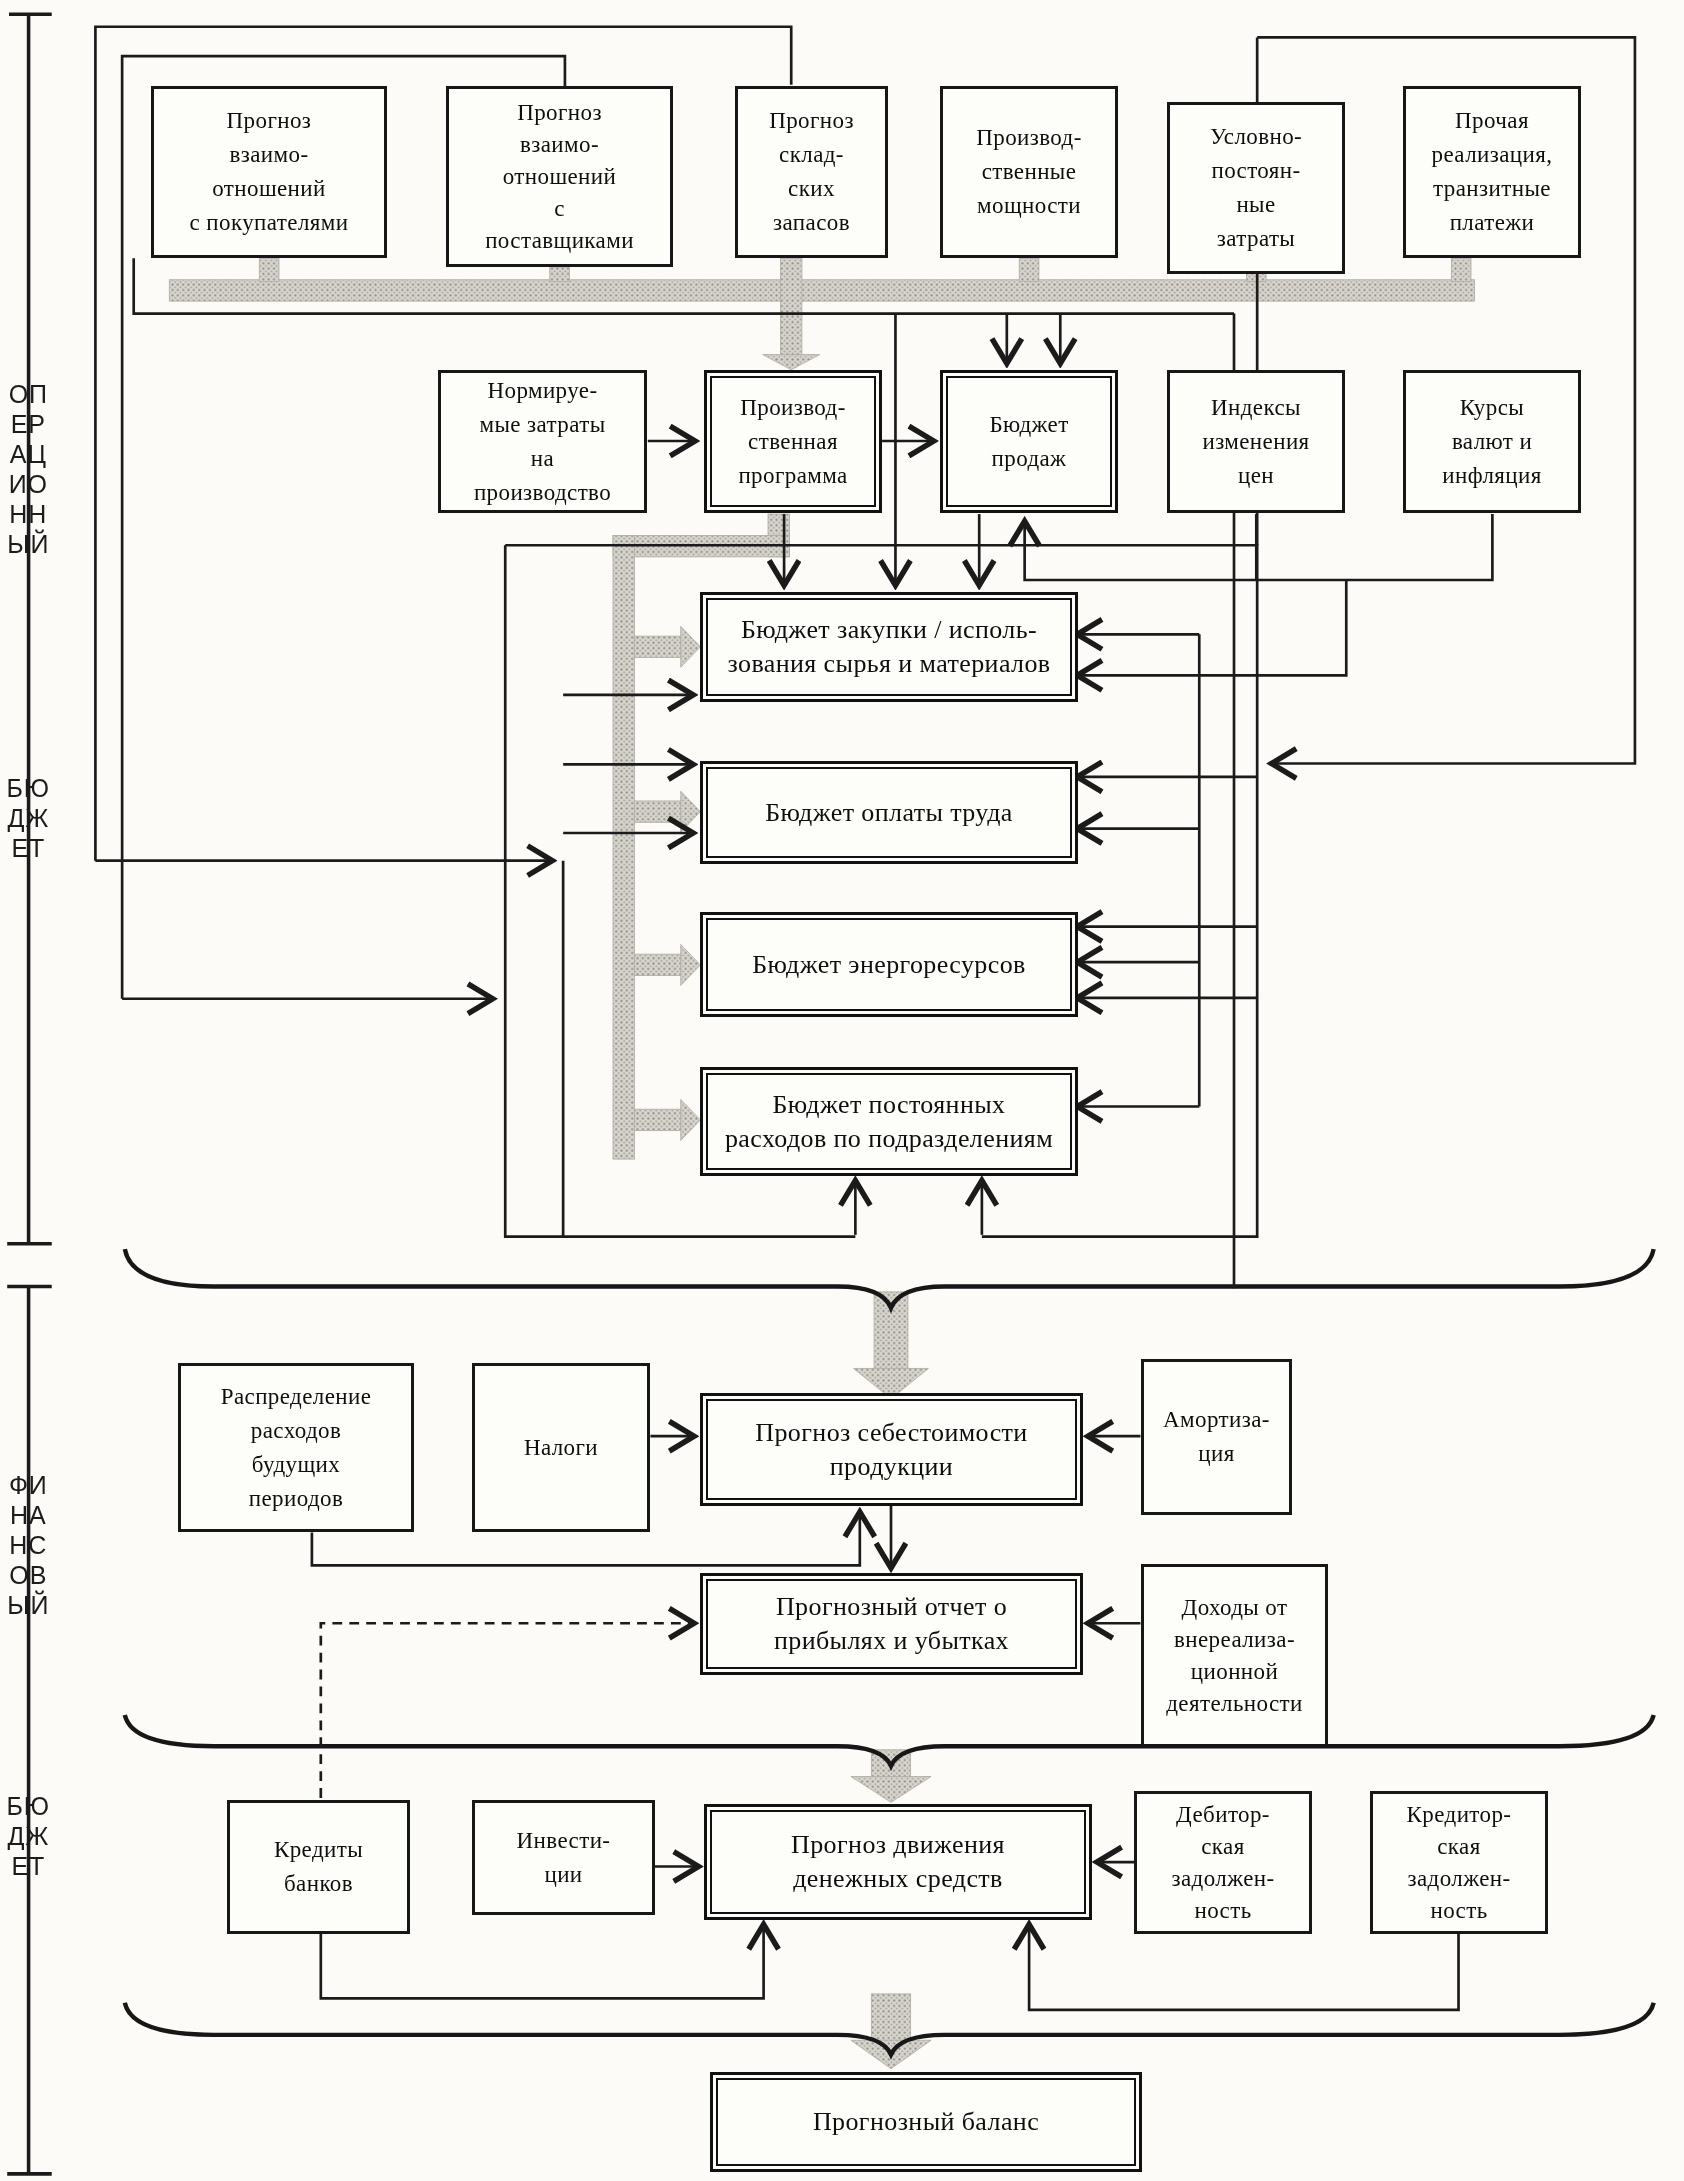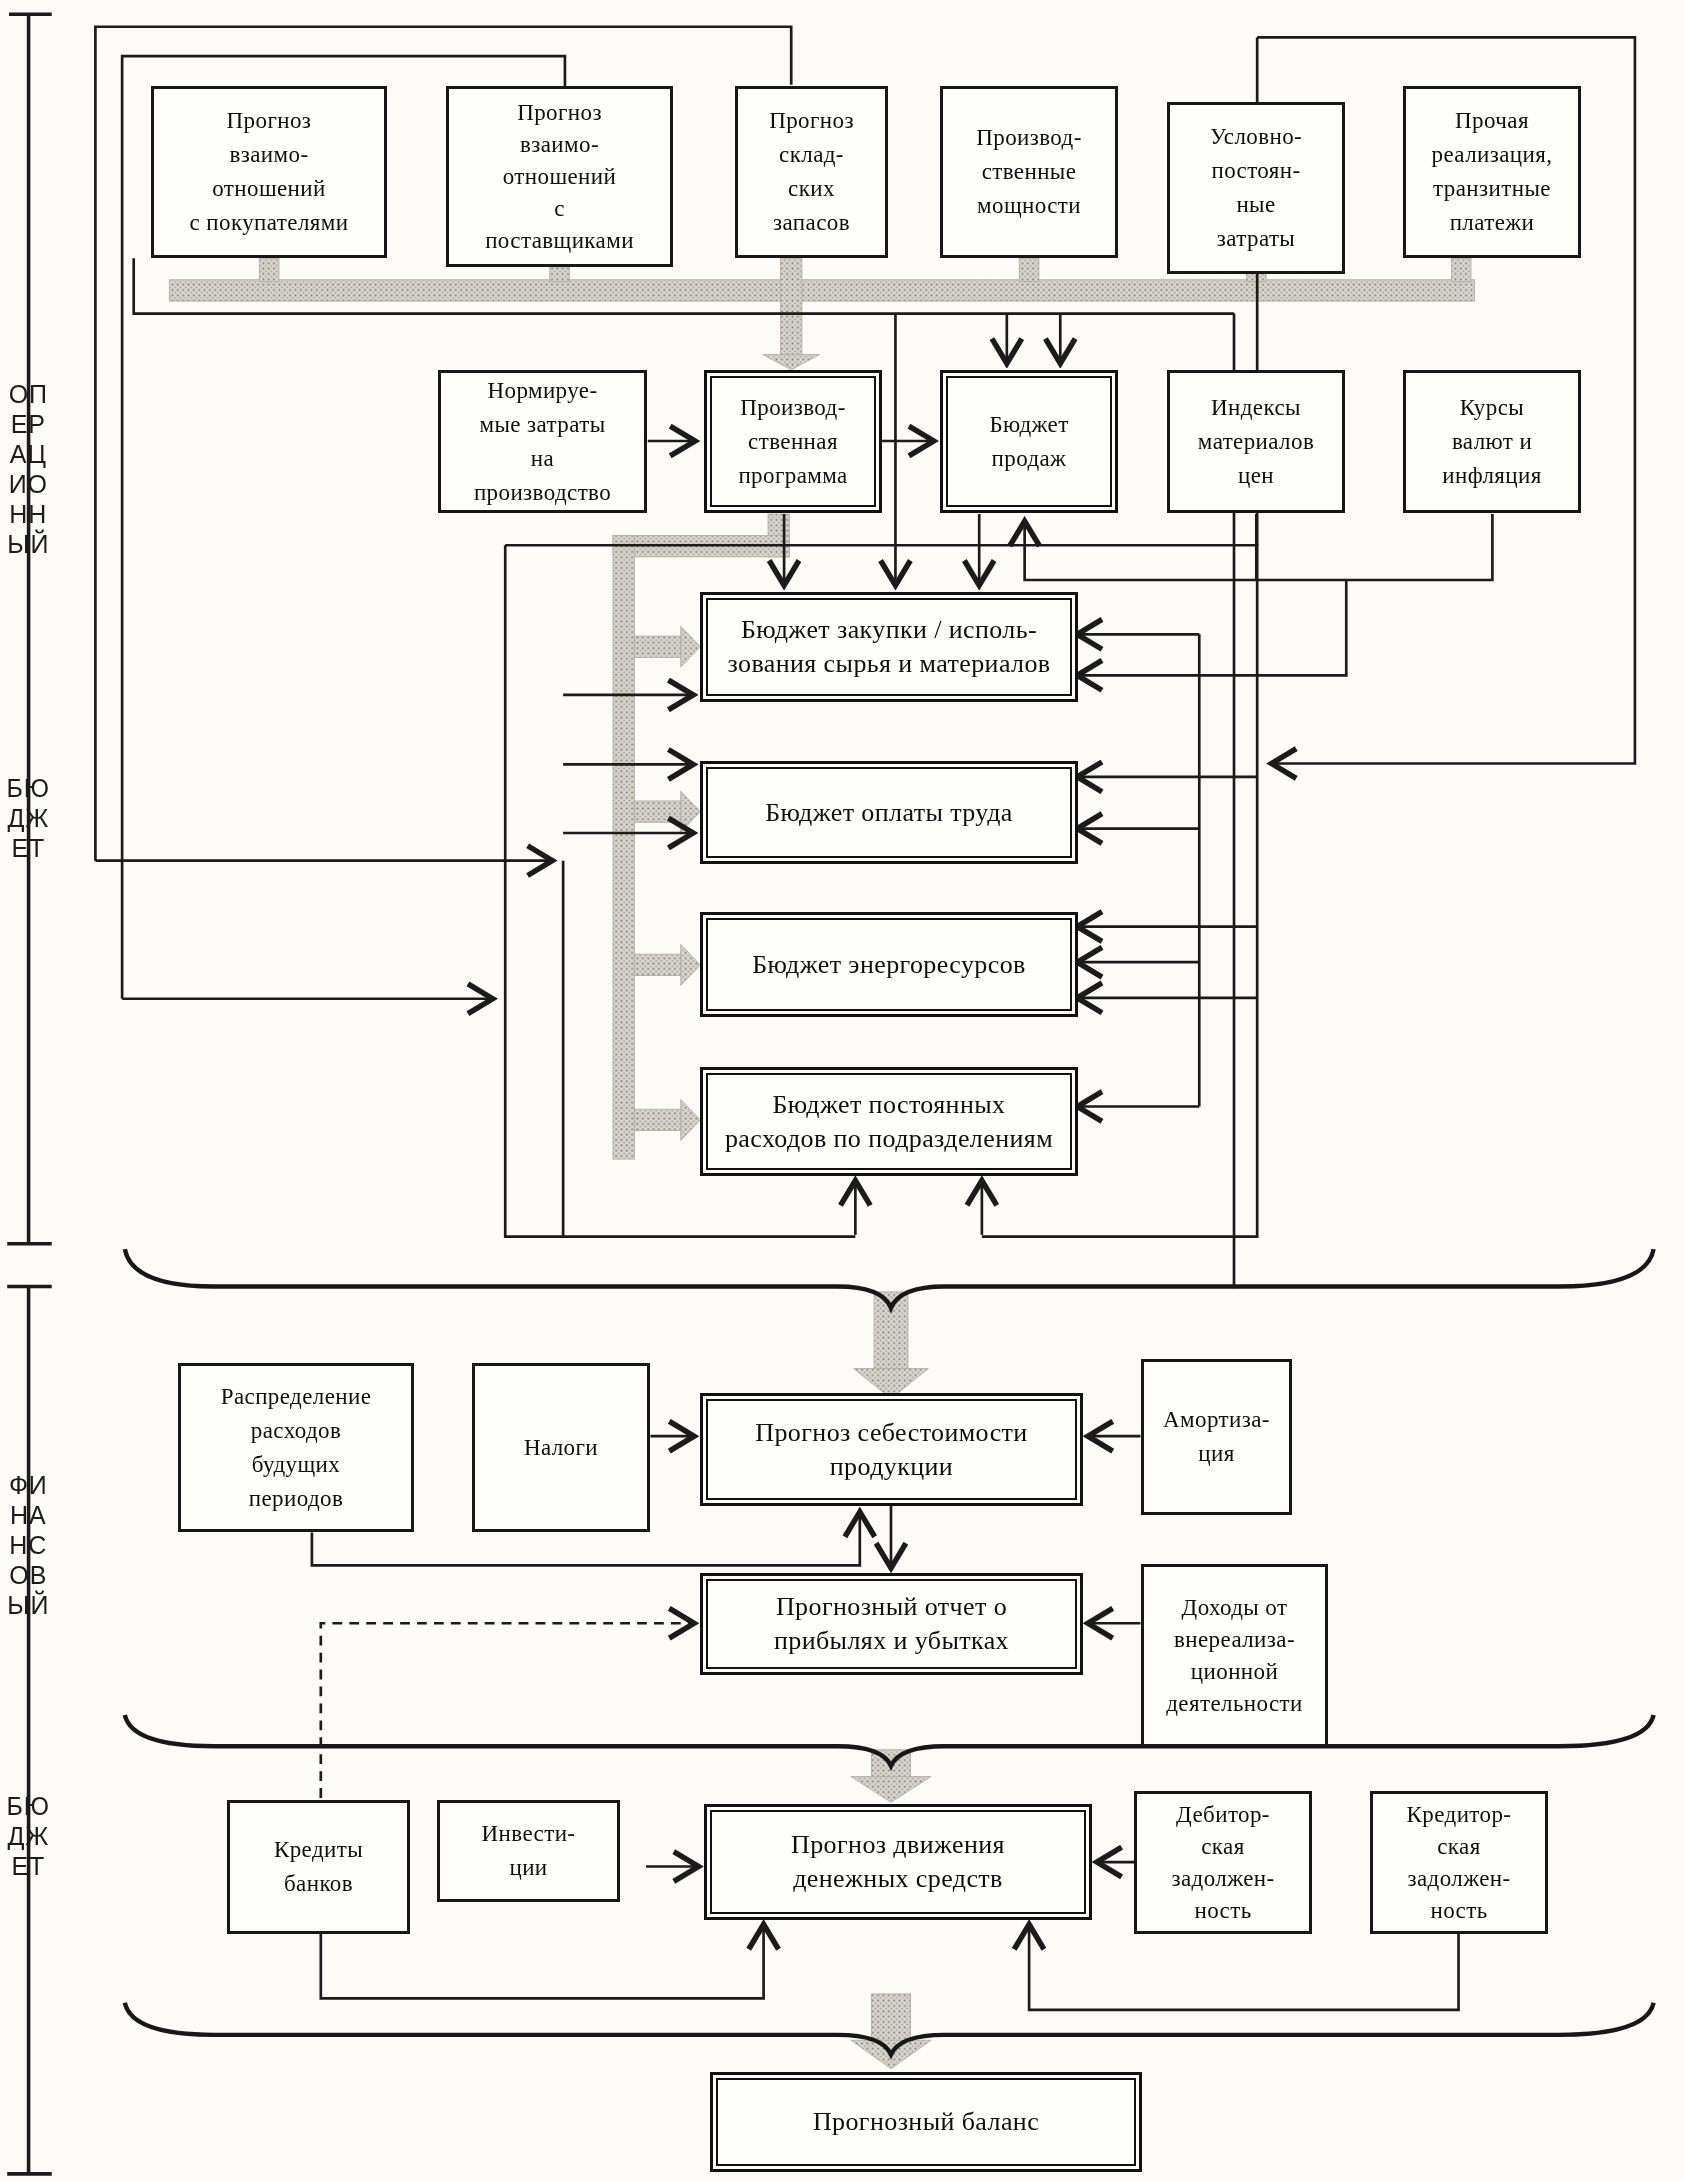--- a/index.html
+++ b/index.html
@@ -189,21 +189,21 @@
   <div class="bx" style="left:438px;top:370px;width:209px;height:143px"><span>Нормируе-
 мые затраты
 на
 производство</span></div>
   <div class="bx bxd" style="left:704px;top:370px;width:178px;height:143px"><span>Производ-
 ственная
 программа</span></div>
   <div class="bx bxd" style="left:940px;top:370px;width:178px;height:143px"><span>Бюджет
 продаж</span></div>
   <div class="bx" style="left:1167px;top:370px;width:178px;height:143px"><span>Индексы
-материалов
+изменения
 цен</span></div>
   <div class="bx" style="left:1403px;top:370px;width:178px;height:143px"><span>Курсы
 валют и
 инфляция</span></div>
 
   <div class="bx bxd big" style="left:700px;top:592px;width:378px;height:110px"><span>Бюджет закупки /  исполь-
 зования сырья и материалов</span></div>
   <div class="bx bxd big" style="left:700px;top:761px;width:378px;height:103px"><span>Бюджет оплаты труда</span></div>
   <div class="bx bxd big" style="left:700px;top:912px;width:378px;height:105px"><span>Бюджет энергоресурсов</span></div>
   <div class="bx bxd big" style="left:700px;top:1067px;width:378px;height:109px"><span>Бюджет постоянных
@@ -221,21 +221,21 @@
 
   <div class="bx bxd big" style="left:700px;top:1573px;width:383px;height:102px"><span>Прогнозный отчет о
 прибылях и убытках</span></div>
   <div class="bx" style="left:1141px;top:1564px;width:187px;height:183px;line-height:32px"><span>Доходы от
 внереализа-
 ционной
 деятельности</span></div>
 
   <div class="bx" style="left:227px;top:1800px;width:183px;height:134px"><span>Кредиты
 банков</span></div>
-  <div class="bx" style="left:437px;top:1800px;width:183px;height:102px"><span>Инвести-
+  <div class="bx" style="left:472px;top:1800px;width:183px;height:115px"><span>Инвести-
 ции</span></div>
   <div class="bx bxd big" style="left:704px;top:1804px;width:388px;height:116px"><span>Прогноз движения
 денежных средств</span></div>
   <div class="bx" style="left:1134px;top:1791px;width:178px;height:143px;line-height:32px"><span>Дебитор-
 ская
 задолжен-
 ность</span></div>
   <div class="bx" style="left:1370px;top:1791px;width:178px;height:143px;line-height:32px"><span>Кредитор-
 ская
 задолжен-

